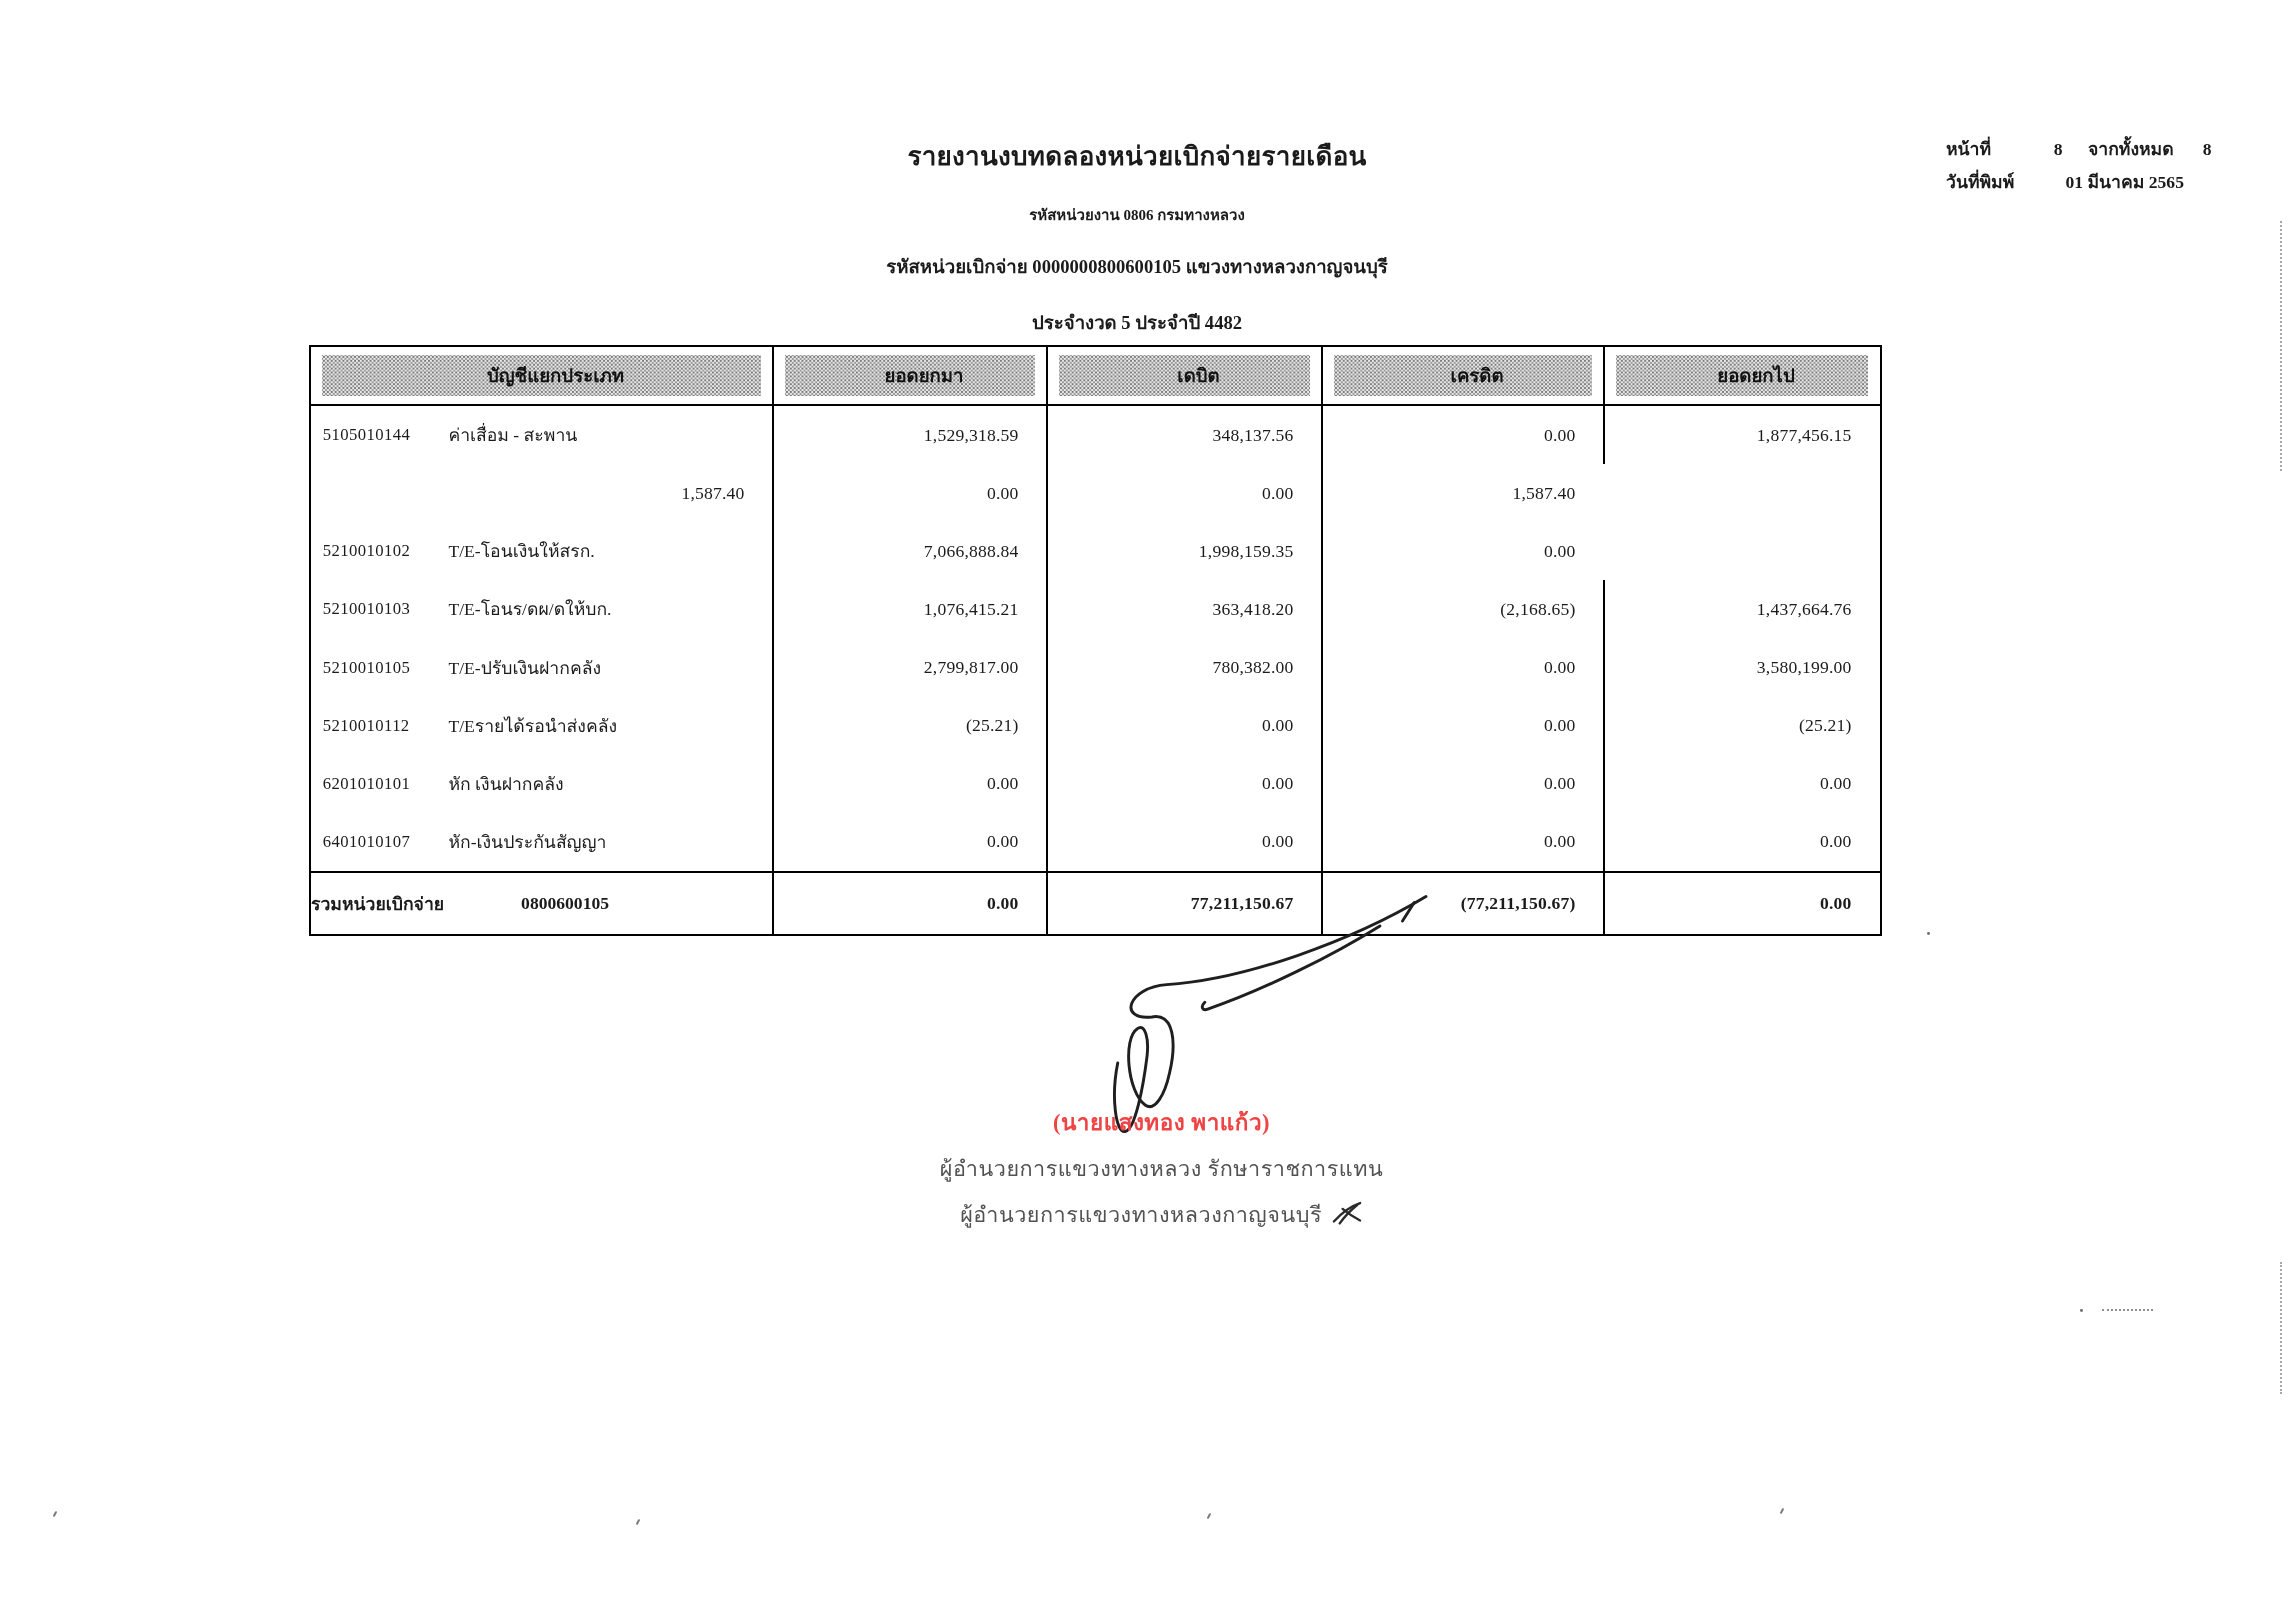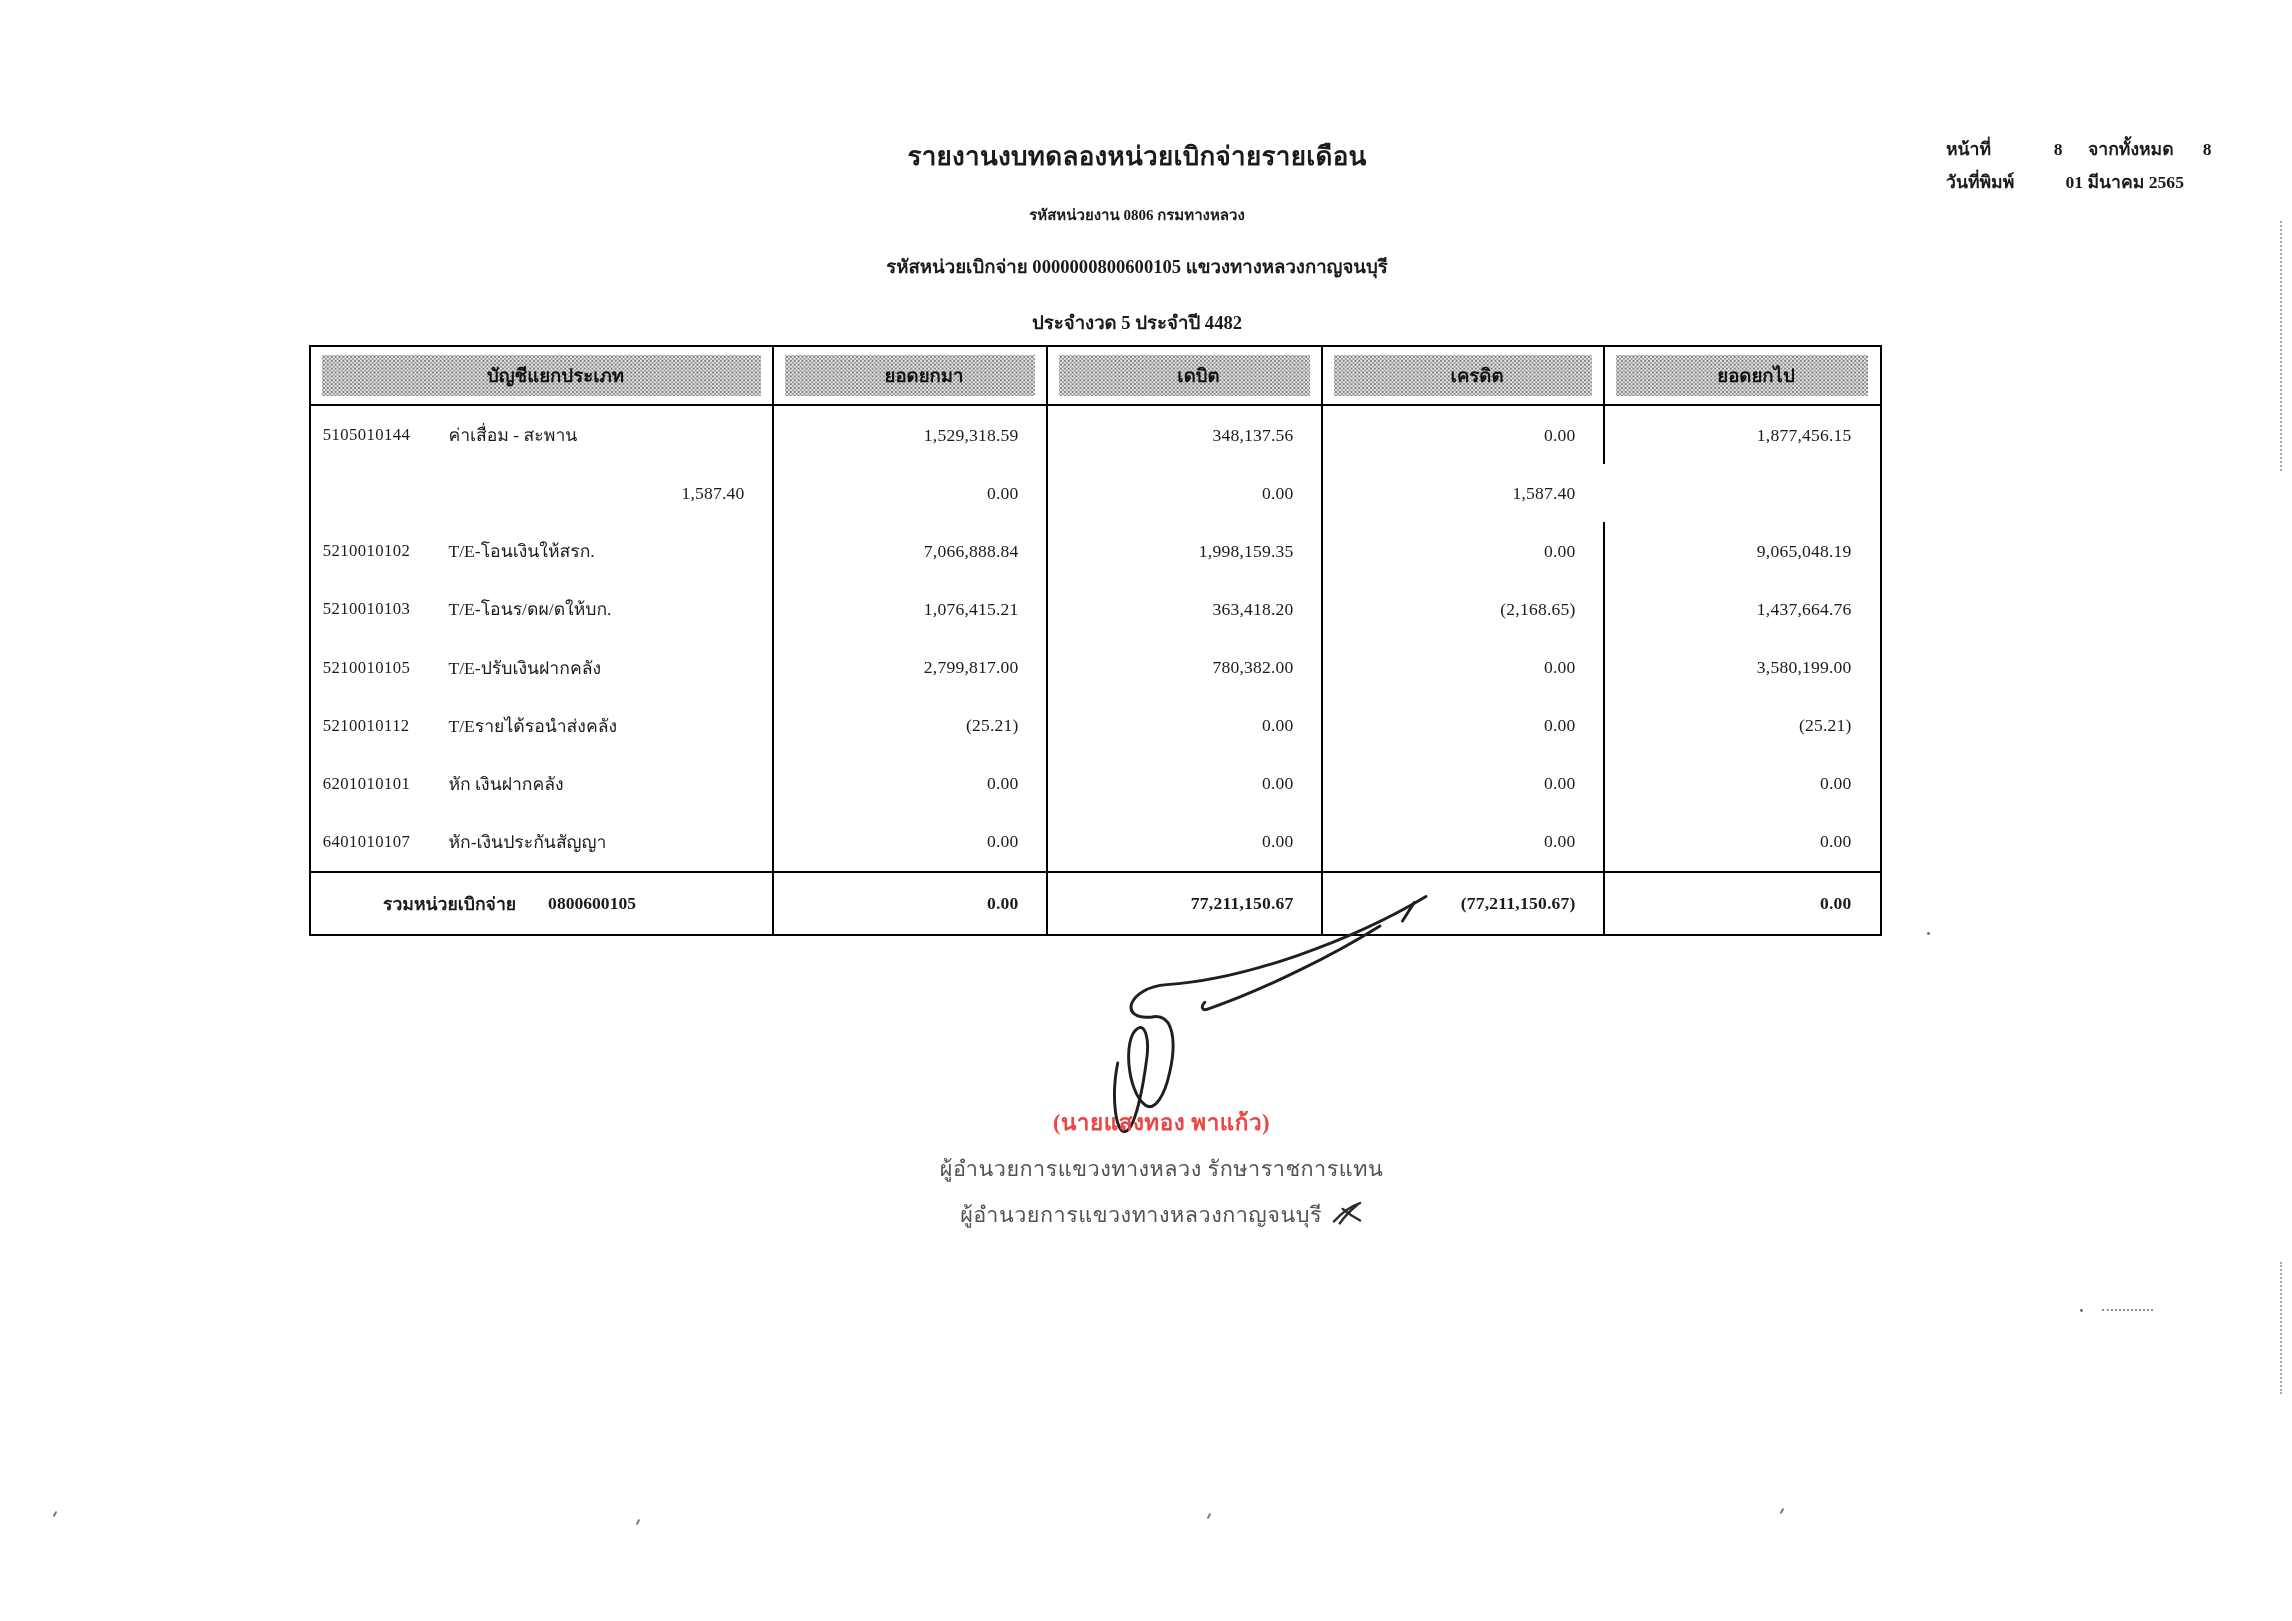--- a/index.html
+++ b/index.html
@@ -63,21 +63,21 @@
     box-sizing:border-box;
     font-size:17.6px;
   }
   .cell + .cell{border-left:2px solid #000;text-align:right;}
   .acct{padding-left:11.8px;gap:19.6px;}
   .acct .code{width:106px;font-size:16.7px;letter-spacing:0.4px;}
   .acct .nm{white-space:nowrap;}
   .amt{justify-content:flex-end;padding-right:27.4px;letter-spacing:0.2px;}
   .total-row{height:61px;border-top:2.9px solid #000;font-weight:bold;}
   .total-row .cell{font-size:17.6px;}
-  .total-label{padding-left:28px;gap:32px;margin-left:44px;}
+  .total-label{padding-left:0;gap:77px;}
   
   .sig-svg{position:absolute;left:1039px;top:877px;width:451px;height:274px;pointer-events:none;}
   .sig-block{
     position:absolute;left:882px;top:1104px;width:559px;
     text-align:center;
   }
   .sig-name{font-size:22.5px;font-weight:bold;color:#ef4444;letter-spacing:0.5px;}
   .sig-line{font-size:21.6px;color:#525252;margin-top:10.8px;letter-spacing:0.5px;white-space:nowrap;}
   .initial-mark{display:inline-block;vertical-align:-3.9px;margin-left:7.8px;}
   
@@ -151,21 +151,20 @@
           <div class="cell amt">1,587.40</div>
         </div>
         <div class="grid-row trow">
           <div class="cell acct">
             <span class="code">5210010102</span>
             <span class="nm">T/E-โอนเงินให้สรก.</span>
           </div>
           <div class="cell amt">7,066,888.84</div>
           <div class="cell amt">1,998,159.35</div>
           <div class="cell amt">0.00</div>
-          <div class="cell amt">9,065,048.19</div>
         </div>
         <div class="grid-row trow">
           <div class="cell acct">
             <span class="code">5210010103</span>
             <span class="nm">T/E-โอนร/ดผ/ดให้บก.</span>
           </div>
           <div class="cell amt">1,076,415.21</div>
           <div class="cell amt">363,418.20</div>
           <div class="cell amt">(2,168.65)</div>
           <div class="cell amt">1,437,664.76</div>

